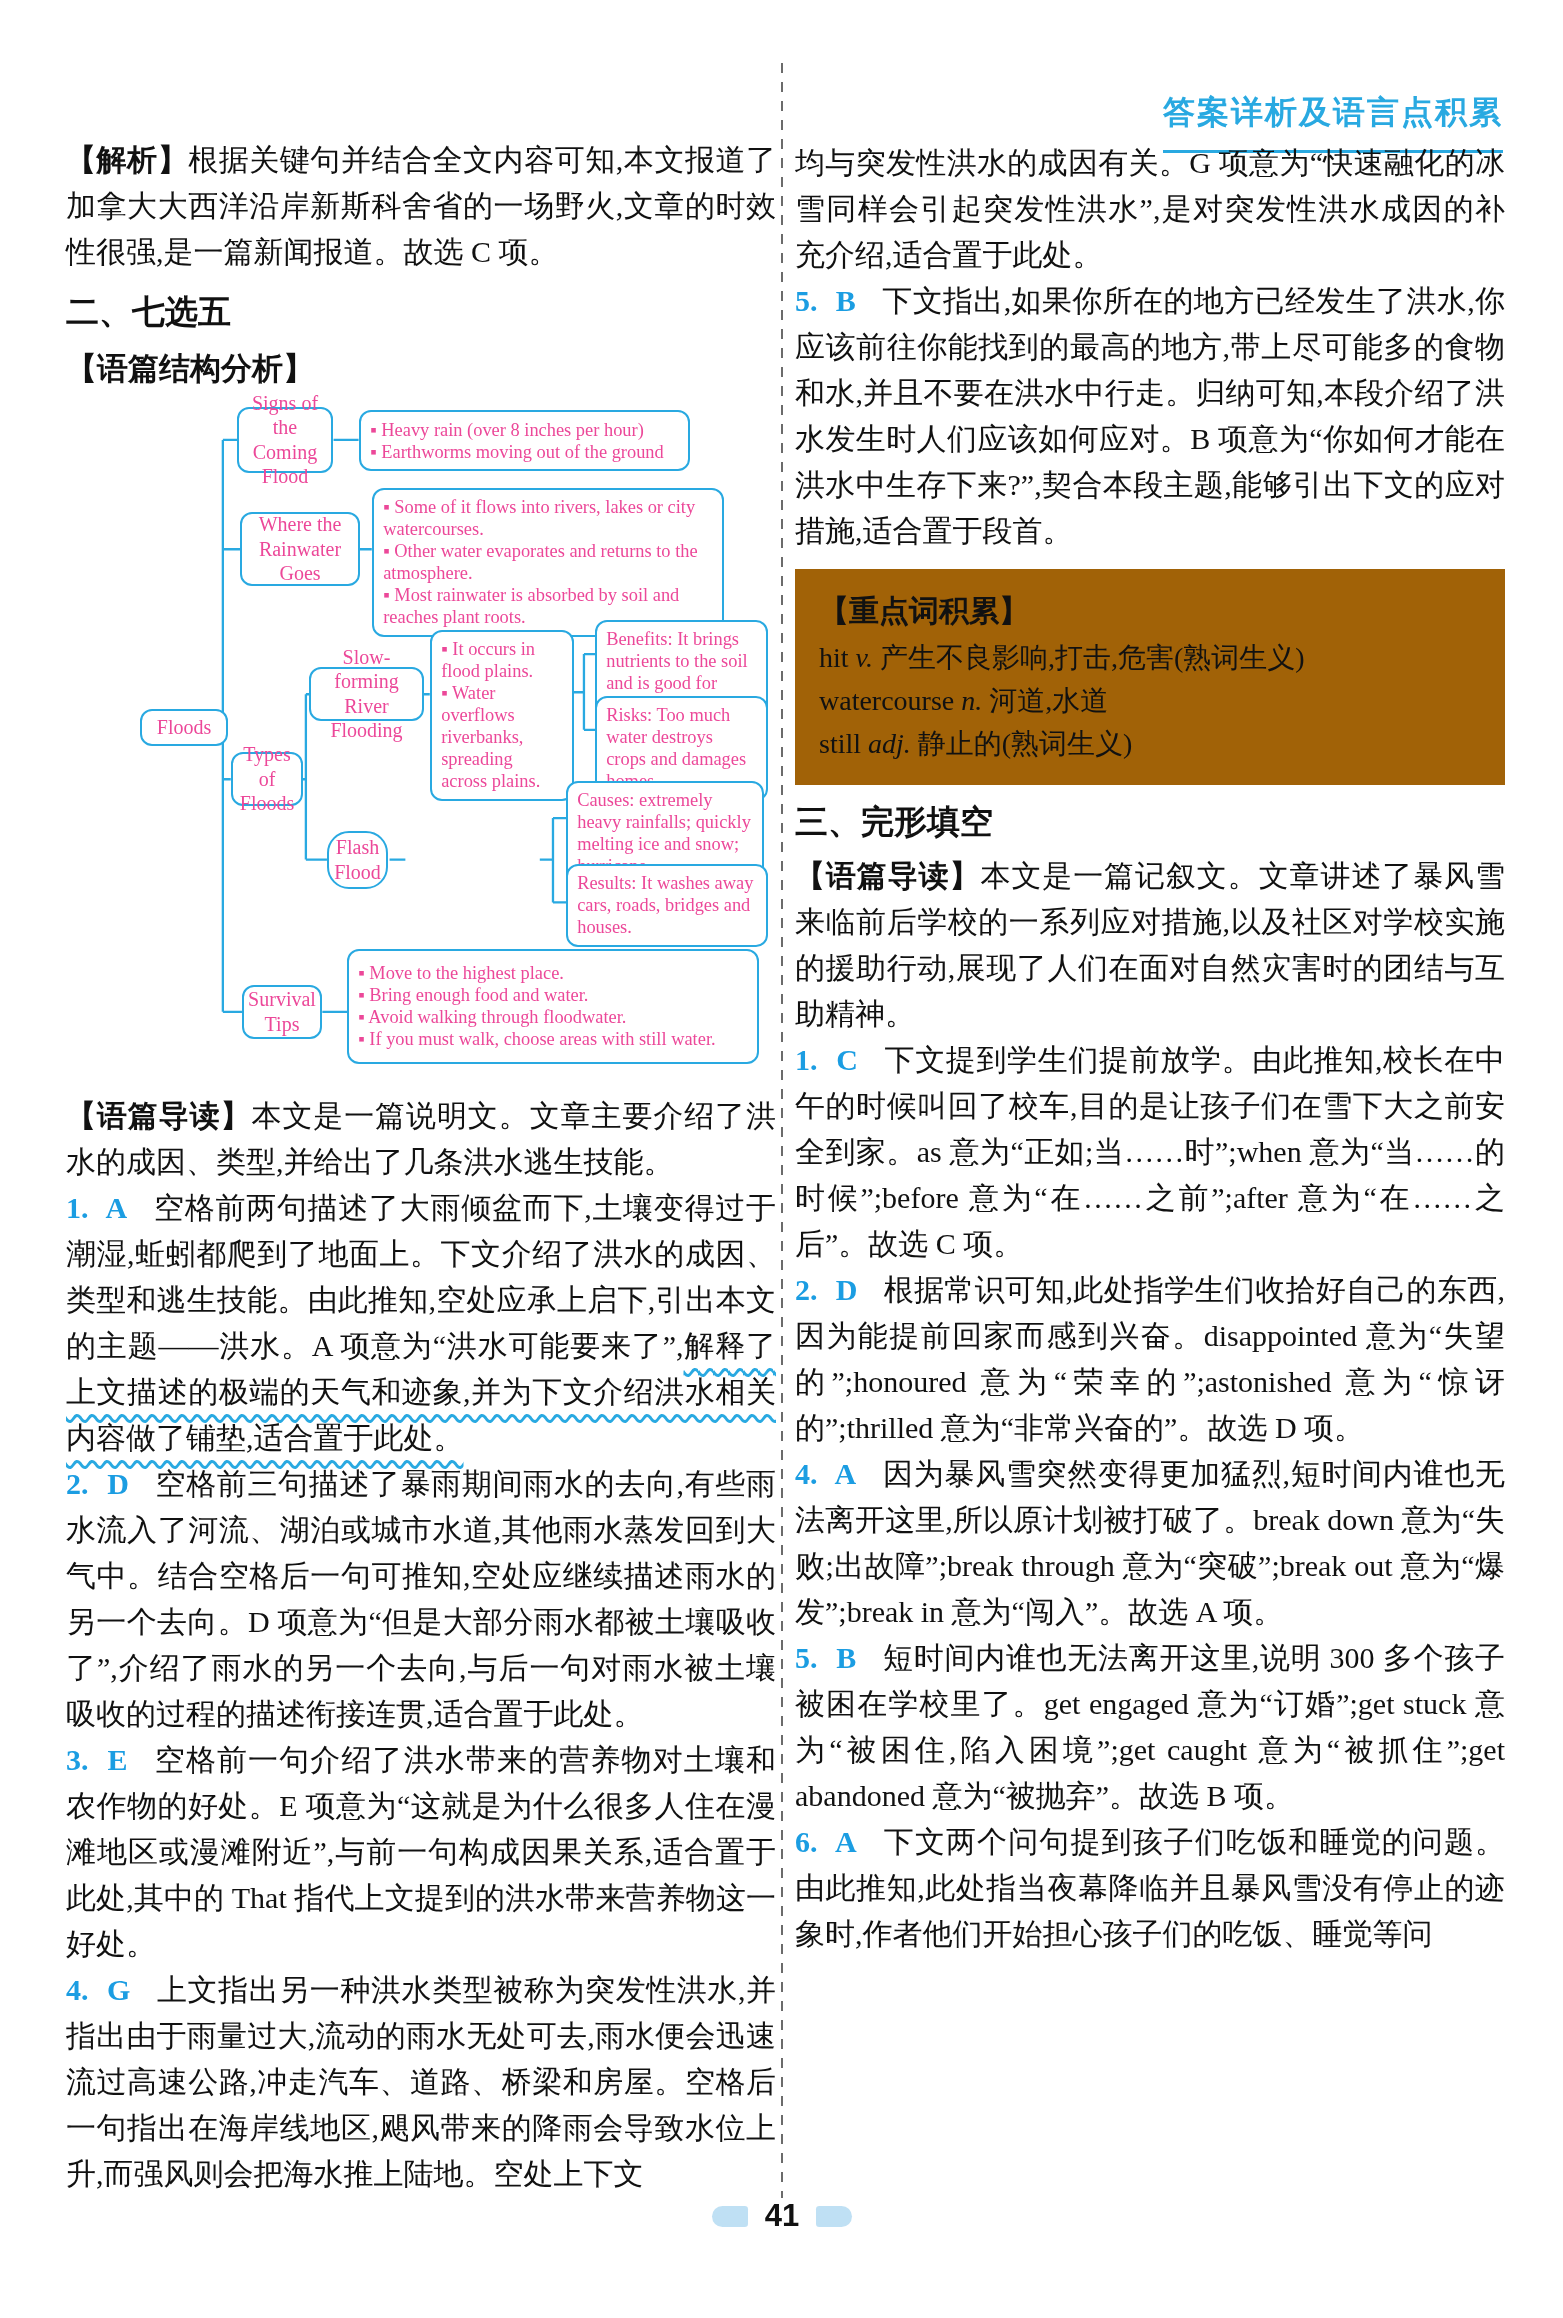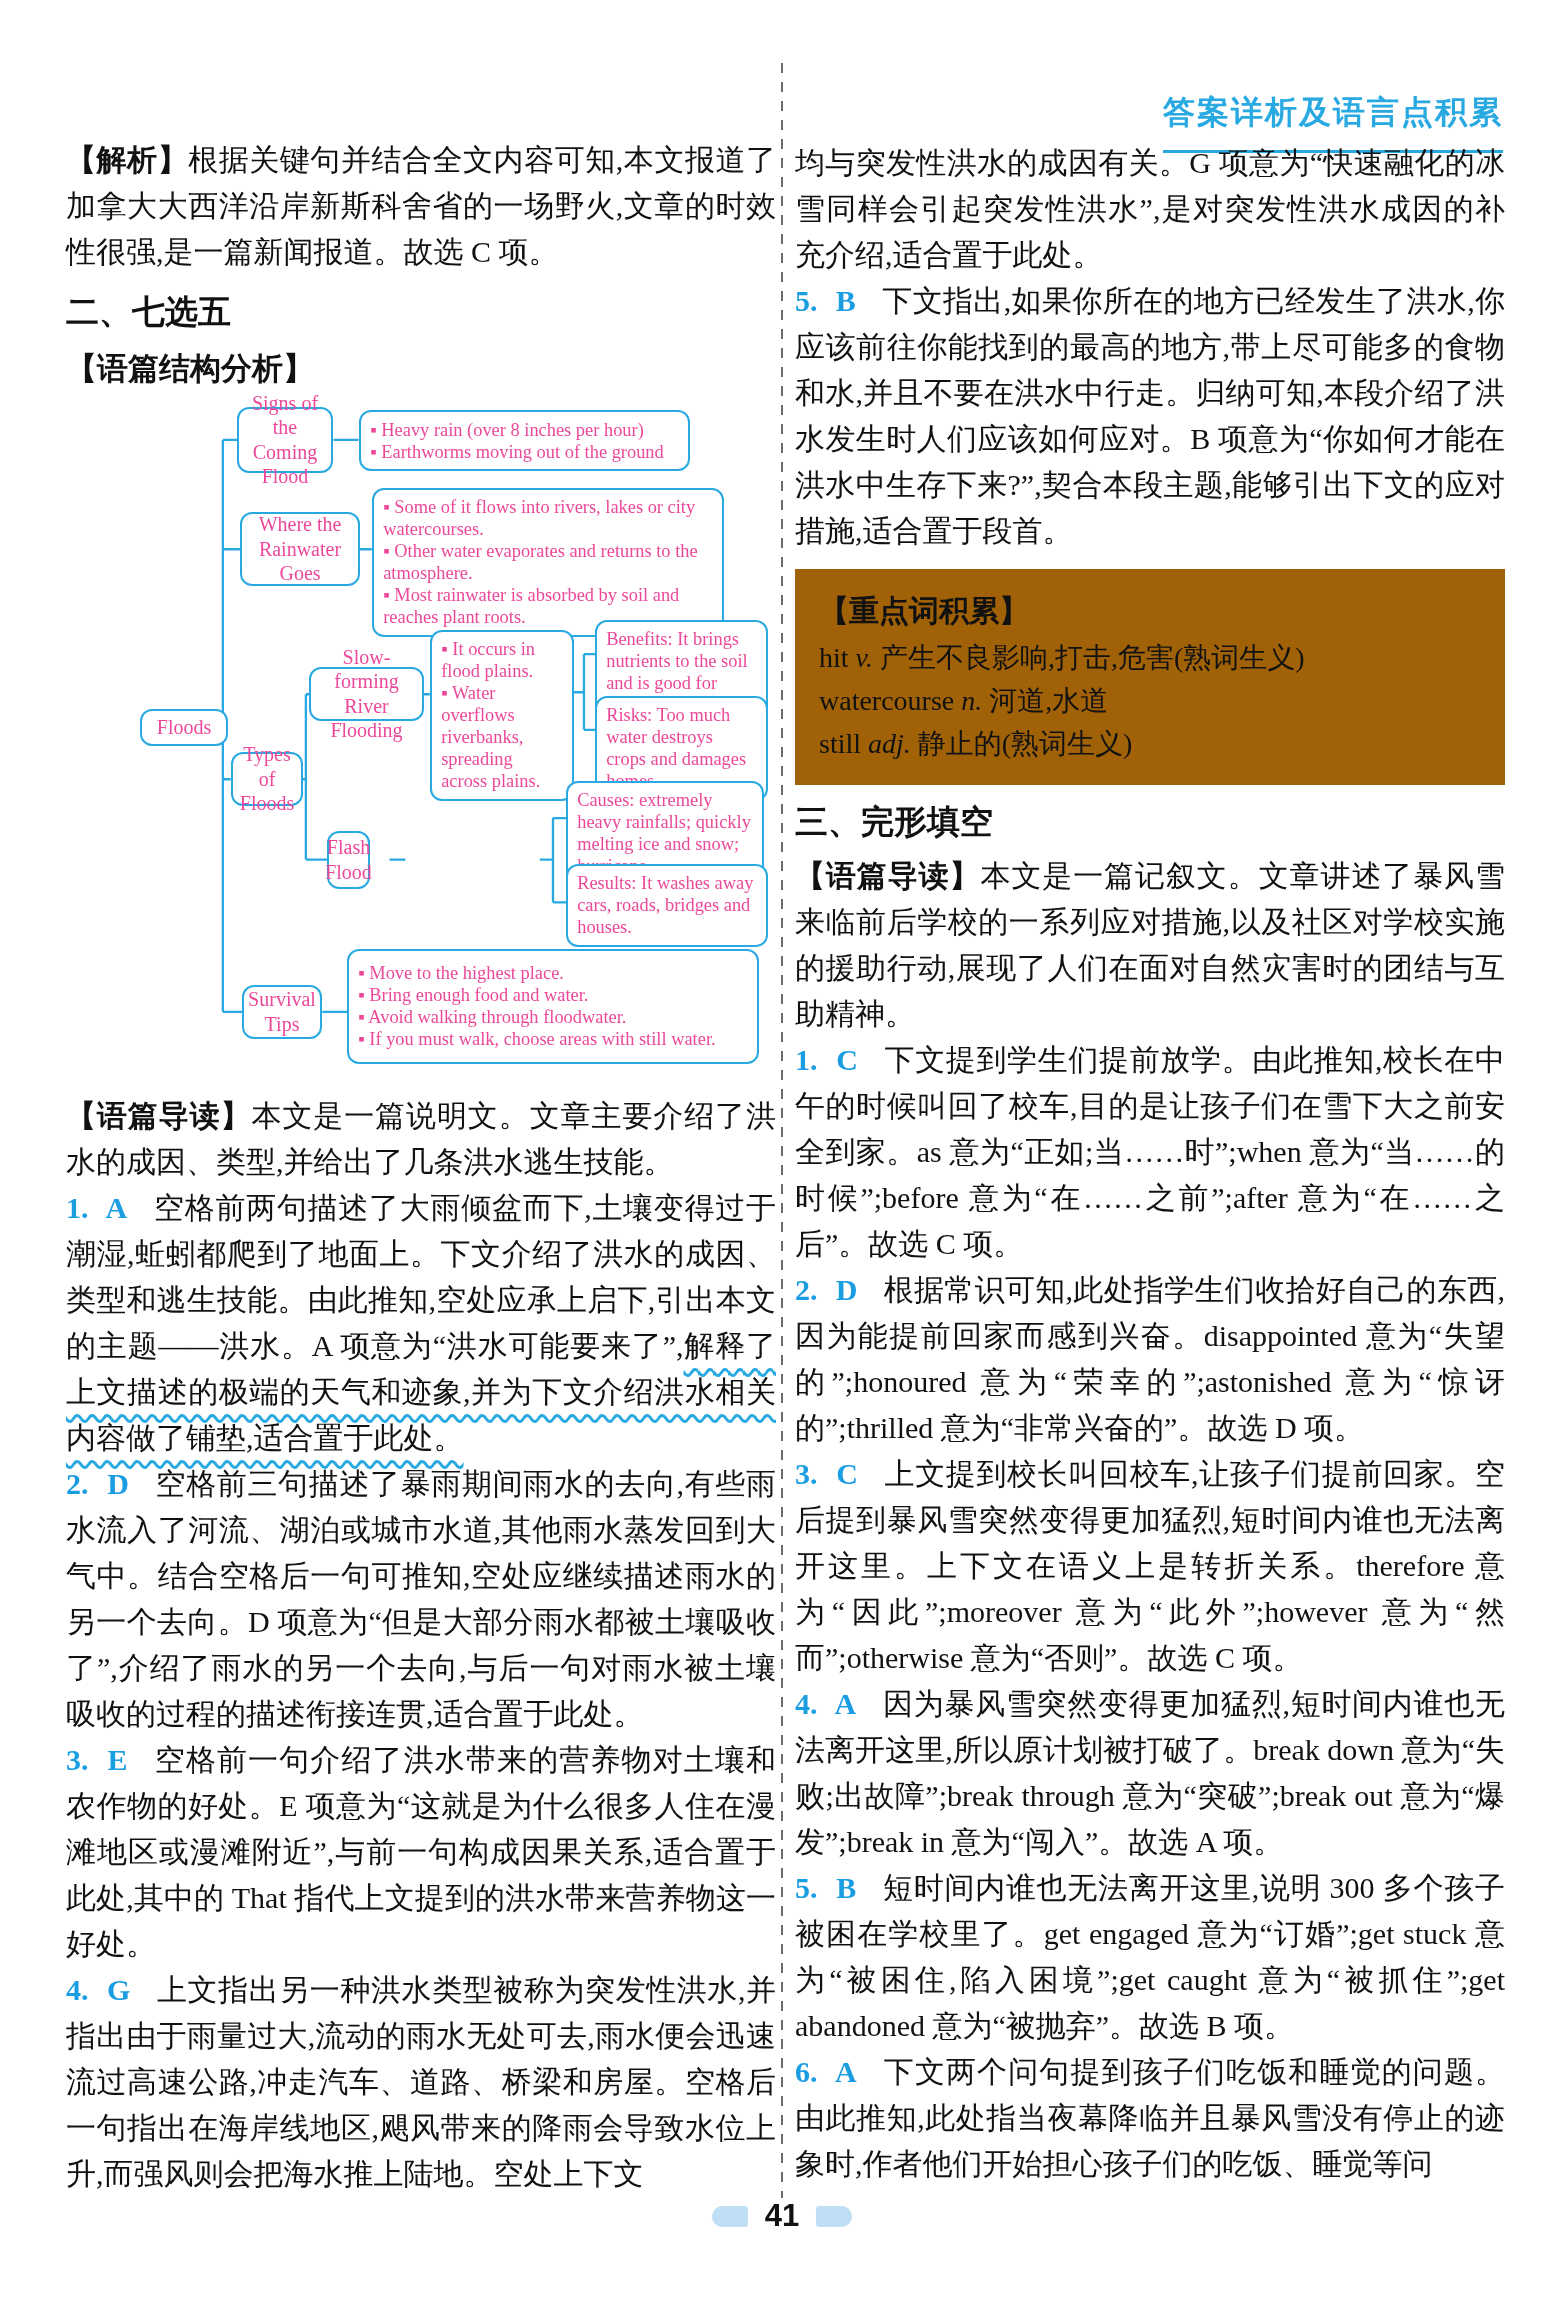--- a/index.html
+++ b/index.html
@@ -76,21 +76,21 @@
       <div class="node lbl" style="left:174px;top:111px;width:120px;height:74px;">Where the Rainwater Goes</div>
       <div class="node cnt" style="left:306px;top:87px;width:352px;min-height:127px;">▪ Some of it flows into rivers, lakes or city watercourses.
 ▪ Other water evaporates and returns to the atmosphere.
 ▪ Most rainwater is absorbed by soil and reaches plant roots.</div>
       <div class="node lbl" style="left:165px;top:351px;width:72px;height:54px;">Types of Floods</div>
       <div class="node lbl" style="left:243px;top:266px;width:115px;height:54px;">Slow-forming River Flooding</div>
       <div class="node cnt" style="left:364px;top:229px;width:144px;min-height:125px;">▪ It occurs in flood plains.
 ▪ Water overflows riverbanks, spreading across plains.</div>
       <div class="node cnt" style="left:529px;top:219px;width:173px;min-height:68px;">Benefits: It brings nutrients to the soil and is good for crops.</div>
       <div class="node cnt" style="left:529px;top:295px;width:173px;min-height:68px;">Risks: Too much water destroys crops and damages homes.</div>
-      <div class="node lbl" style="left:261px;top:430px;width:43px;height:58px;">Flash Flood</div>
+      <div class="node lbl" style="left:261px;top:430px;width:61px;height:58px;border-radius:22px;">Flash Flood</div>
       <div class="node cnt" style="left:500px;top:380px;width:198px;min-height:74px;">Causes: extremely heavy rainfalls; quickly melting ice and snow; hurricane</div>
       <div class="node cnt" style="left:500px;top:463px;width:202px;min-height:78px;">Results: It washes away cars, roads, bridges and houses.</div>
       <div class="node lbl" style="left:176px;top:584px;width:80px;height:54px;">Survival Tips</div>
       <div class="node cnt" style="left:281px;top:548px;width:412px;min-height:115px;">▪ Move to the highest place.
 ▪ Bring enough food and water.
 ▪ Avoid walking through floodwater.
 ▪ If you must walk, choose areas with still water.</div>
     </div>
 
     <p class="para"><span class="s-b">【语篇导读】</span><span>本文是一篇说明文。文章主要介绍了洪水的成因、类型,并给出了几条洪水逃生技能。</span></p>
@@ -108,21 +108,20 @@
       <div class="vhead">【重点词积累】</div>
       <div class="ventry"><span>hit </span><span class="s-i">v.</span><span> 产生不良影响,打击,危害(熟词生义)</span></div>
       <div class="ventry"><span>watercourse </span><span class="s-i">n.</span><span> 河道,水道</span></div>
       <div class="ventry"><span>still </span><span class="s-i">adj.</span><span> 静止的(熟词生义)</span></div>
     </div>
 
     <h2 class="sec">三、完形填空</h2>
     <p class="para"><span class="s-b">【语篇导读】</span><span>本文是一篇记叙文。文章讲述了暴风雪来临前后学校的一系列应对措施,以及社区对学校实施的援助行动,展现了人们在面对自然灾害时的团结与互助精神。</span></p>
     <p class="para"><span class="s-num">1. C</span><span>下文提到学生们提前放学。由此推知,校长在中午的时候叫回了校车,目的是让孩子们在雪下大之前安全到家。as 意为“正如;当……时”;when 意为“当……的时候”;before 意为“在……之前”;after 意为“在……之后”。故选 C 项。</span></p>
     <p class="para"><span class="s-num">2. D</span><span>根据常识可知,此处指学生们收拾好自己的东西,因为能提前回家而感到兴奋。disappointed 意为“失望的”;honoured 意为“荣幸的”;astonished 意为“惊讶的”;thrilled 意为“非常兴奋的”。故选 D 项。</span></p>
-    <p class="para"><span class="s-num">3. C</span><span>上文提到校长叫回校车,让孩子们提前回家。空后提到暴风雪突然变得更加猛烈,短时间内谁也无法离开这里。上下文在语义上是转折关系。therefore 意为“因此”;moreover 意为“此外”;however 意为“然而”;otherwise 意为“否则”。故选 C 项。</span></p>
     <p class="para"><span class="s-num">4. A</span><span>因为暴风雪突然变得更加猛烈,短时间内谁也无法离开这里,所以原计划被打破了。break down 意为“失败;出故障”;break through 意为“突破”;break out 意为“爆发”;break in 意为“闯入”。故选 A 项。</span></p>
     <p class="para"><span class="s-num">5. B</span><span>短时间内谁也无法离开这里,说明 300 多个孩子被困在学校里了。get engaged 意为“订婚”;get stuck 意为“被困住,陷入困境”;get caught 意为“被抓住”;get abandoned 意为“被抛弃”。故选 B 项。</span></p>
     <p class="para"><span class="s-num">6. A</span><span>下文两个问句提到孩子们吃饭和睡觉的问题。由此推知,此处指当夜幕降临并且暴风雪没有停止的迹象时,作者他们开始担心孩子们的吃饭、睡觉等问</span></p>
   </div>
 
   <div class="footer">
     <span class="tab l"></span>
     <span class="num">41</span>
     <span class="tab r"></span>
   </div>

